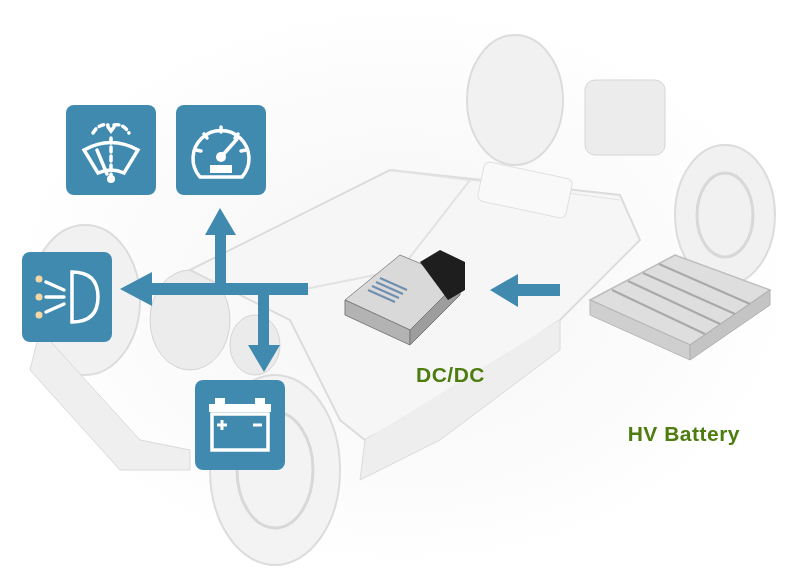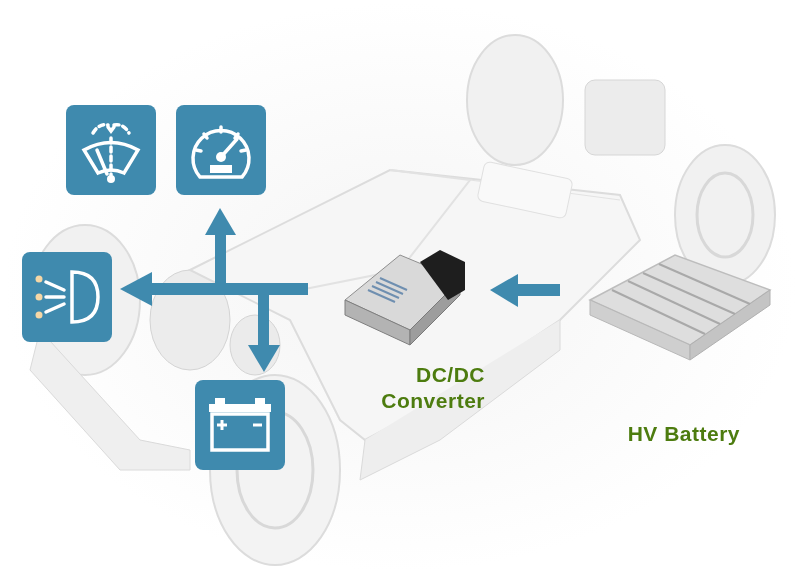--- a/index.html
+++ b/index.html
@@ -133,15 +133,14 @@
     <g stroke="#fff" stroke-width="3">
       <line x1="22" y1="45" x2="32" y2="45"></line>
       <line x1="27" y1="40" x2="27" y2="50"></line>
       <line x1="58" y1="45" x2="67" y2="45"></line>
     </g>
   </svg>
 </div>
 
 <div class="label" style="left:335px;top:362px;width:150px;">
   <div>DC/DC</div>
-  <div>Converter</div>
 </div>
 <div class="label" style="left:570px;top:376px;width:170px;margin-top:45px;">HV Battery</div>
 
 </body></html>

